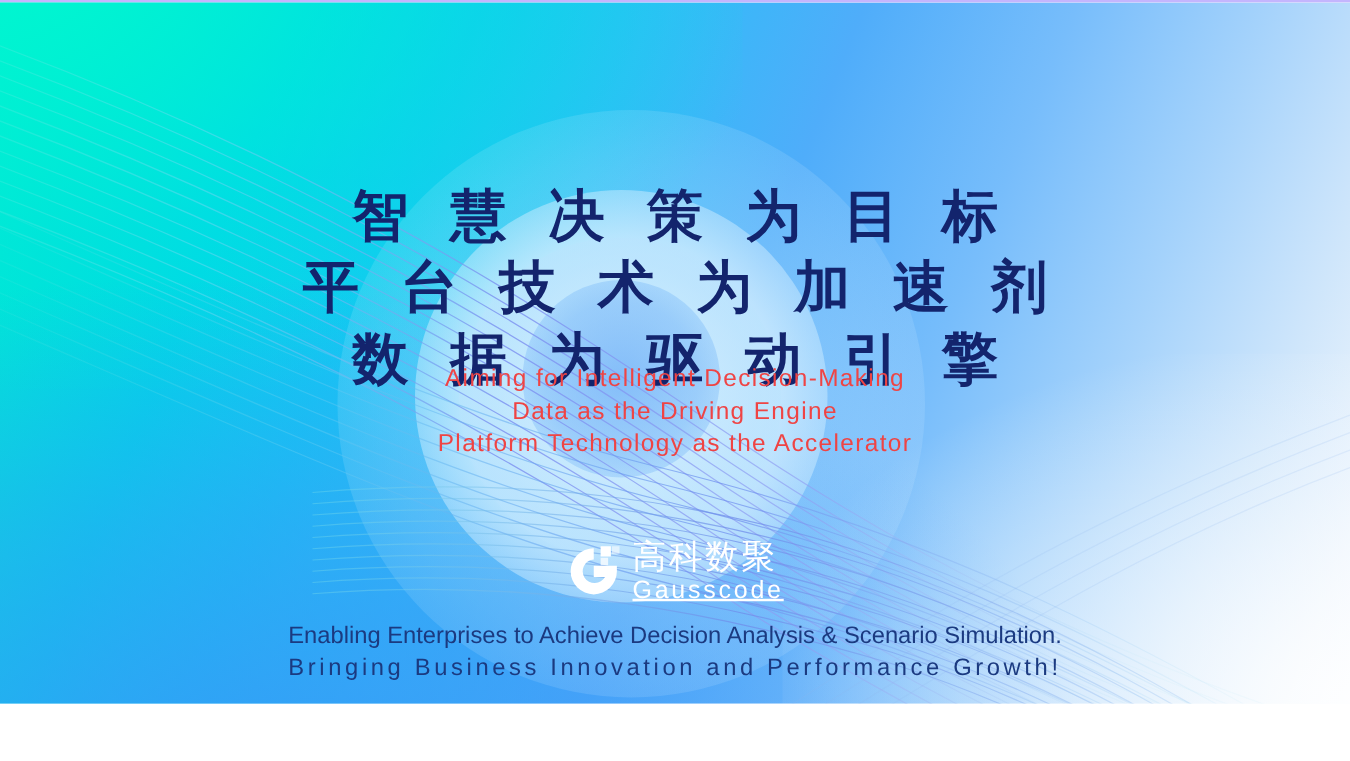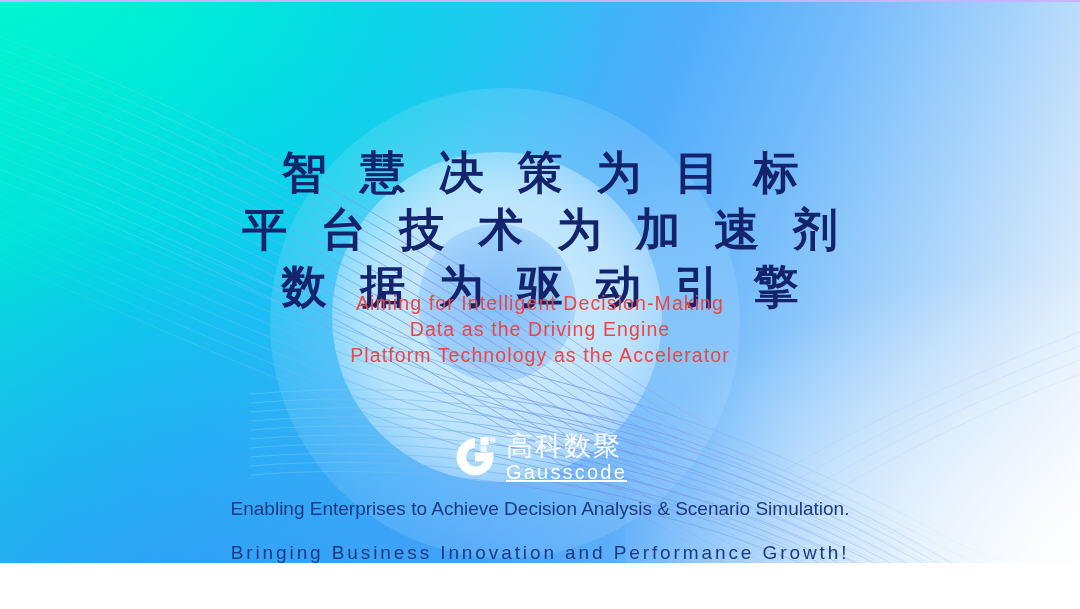--- a/index.html
+++ b/index.html
@@ -182,21 +182,21 @@
   .tagline-en {
     position: absolute;
     top: 494px;
     left: 0;
     right: 0;
     color: #1b3a80;
     font-size: 19px;
     line-height: 26px;
   }
   .tagline-en .te-line { display: block; white-space: nowrap; }
-  .tagline-en .te-line.spaced { letter-spacing: 2.9px; margin-top: 18px; }
+  .tagline-en .te-line.spaced { letter-spacing: 2.9px; }
 </style>
 </head>
 <body>
 
 <div id="poster">
 
   <div class="bg-base"></div>
   <div class="bg-corner-tl"></div>
   <div class="bg-corner-bl"></div>
   <div class="bg-corner-br"></div>

